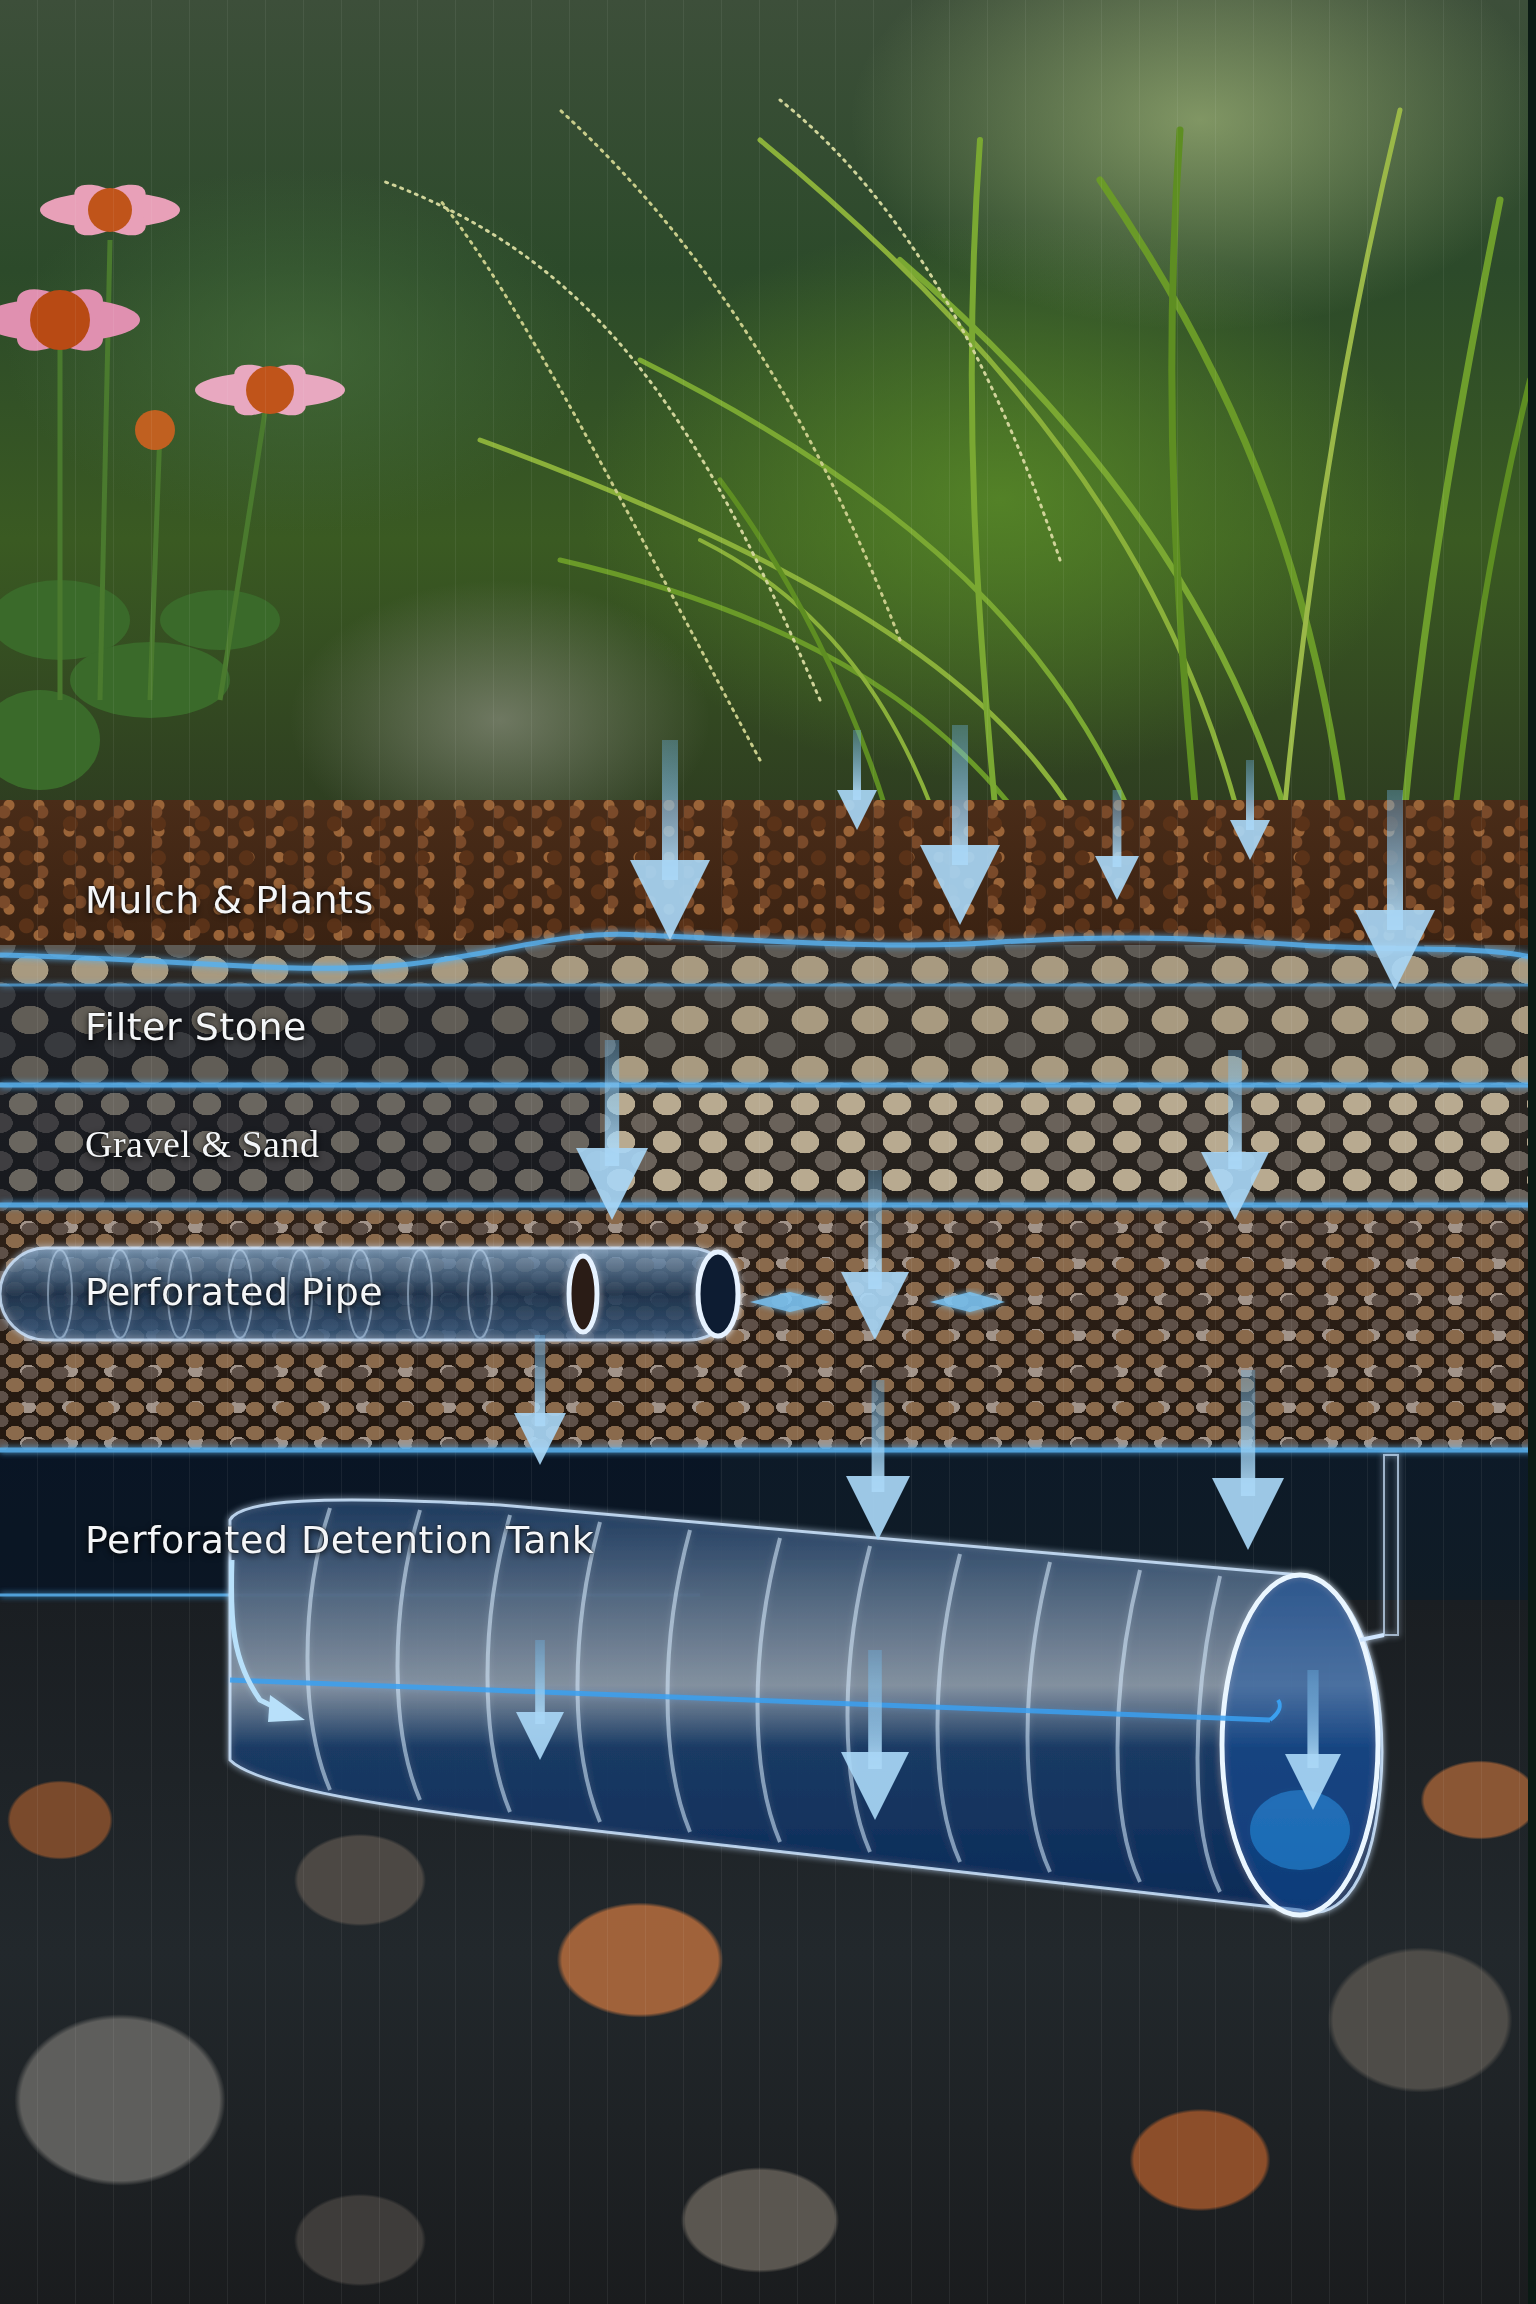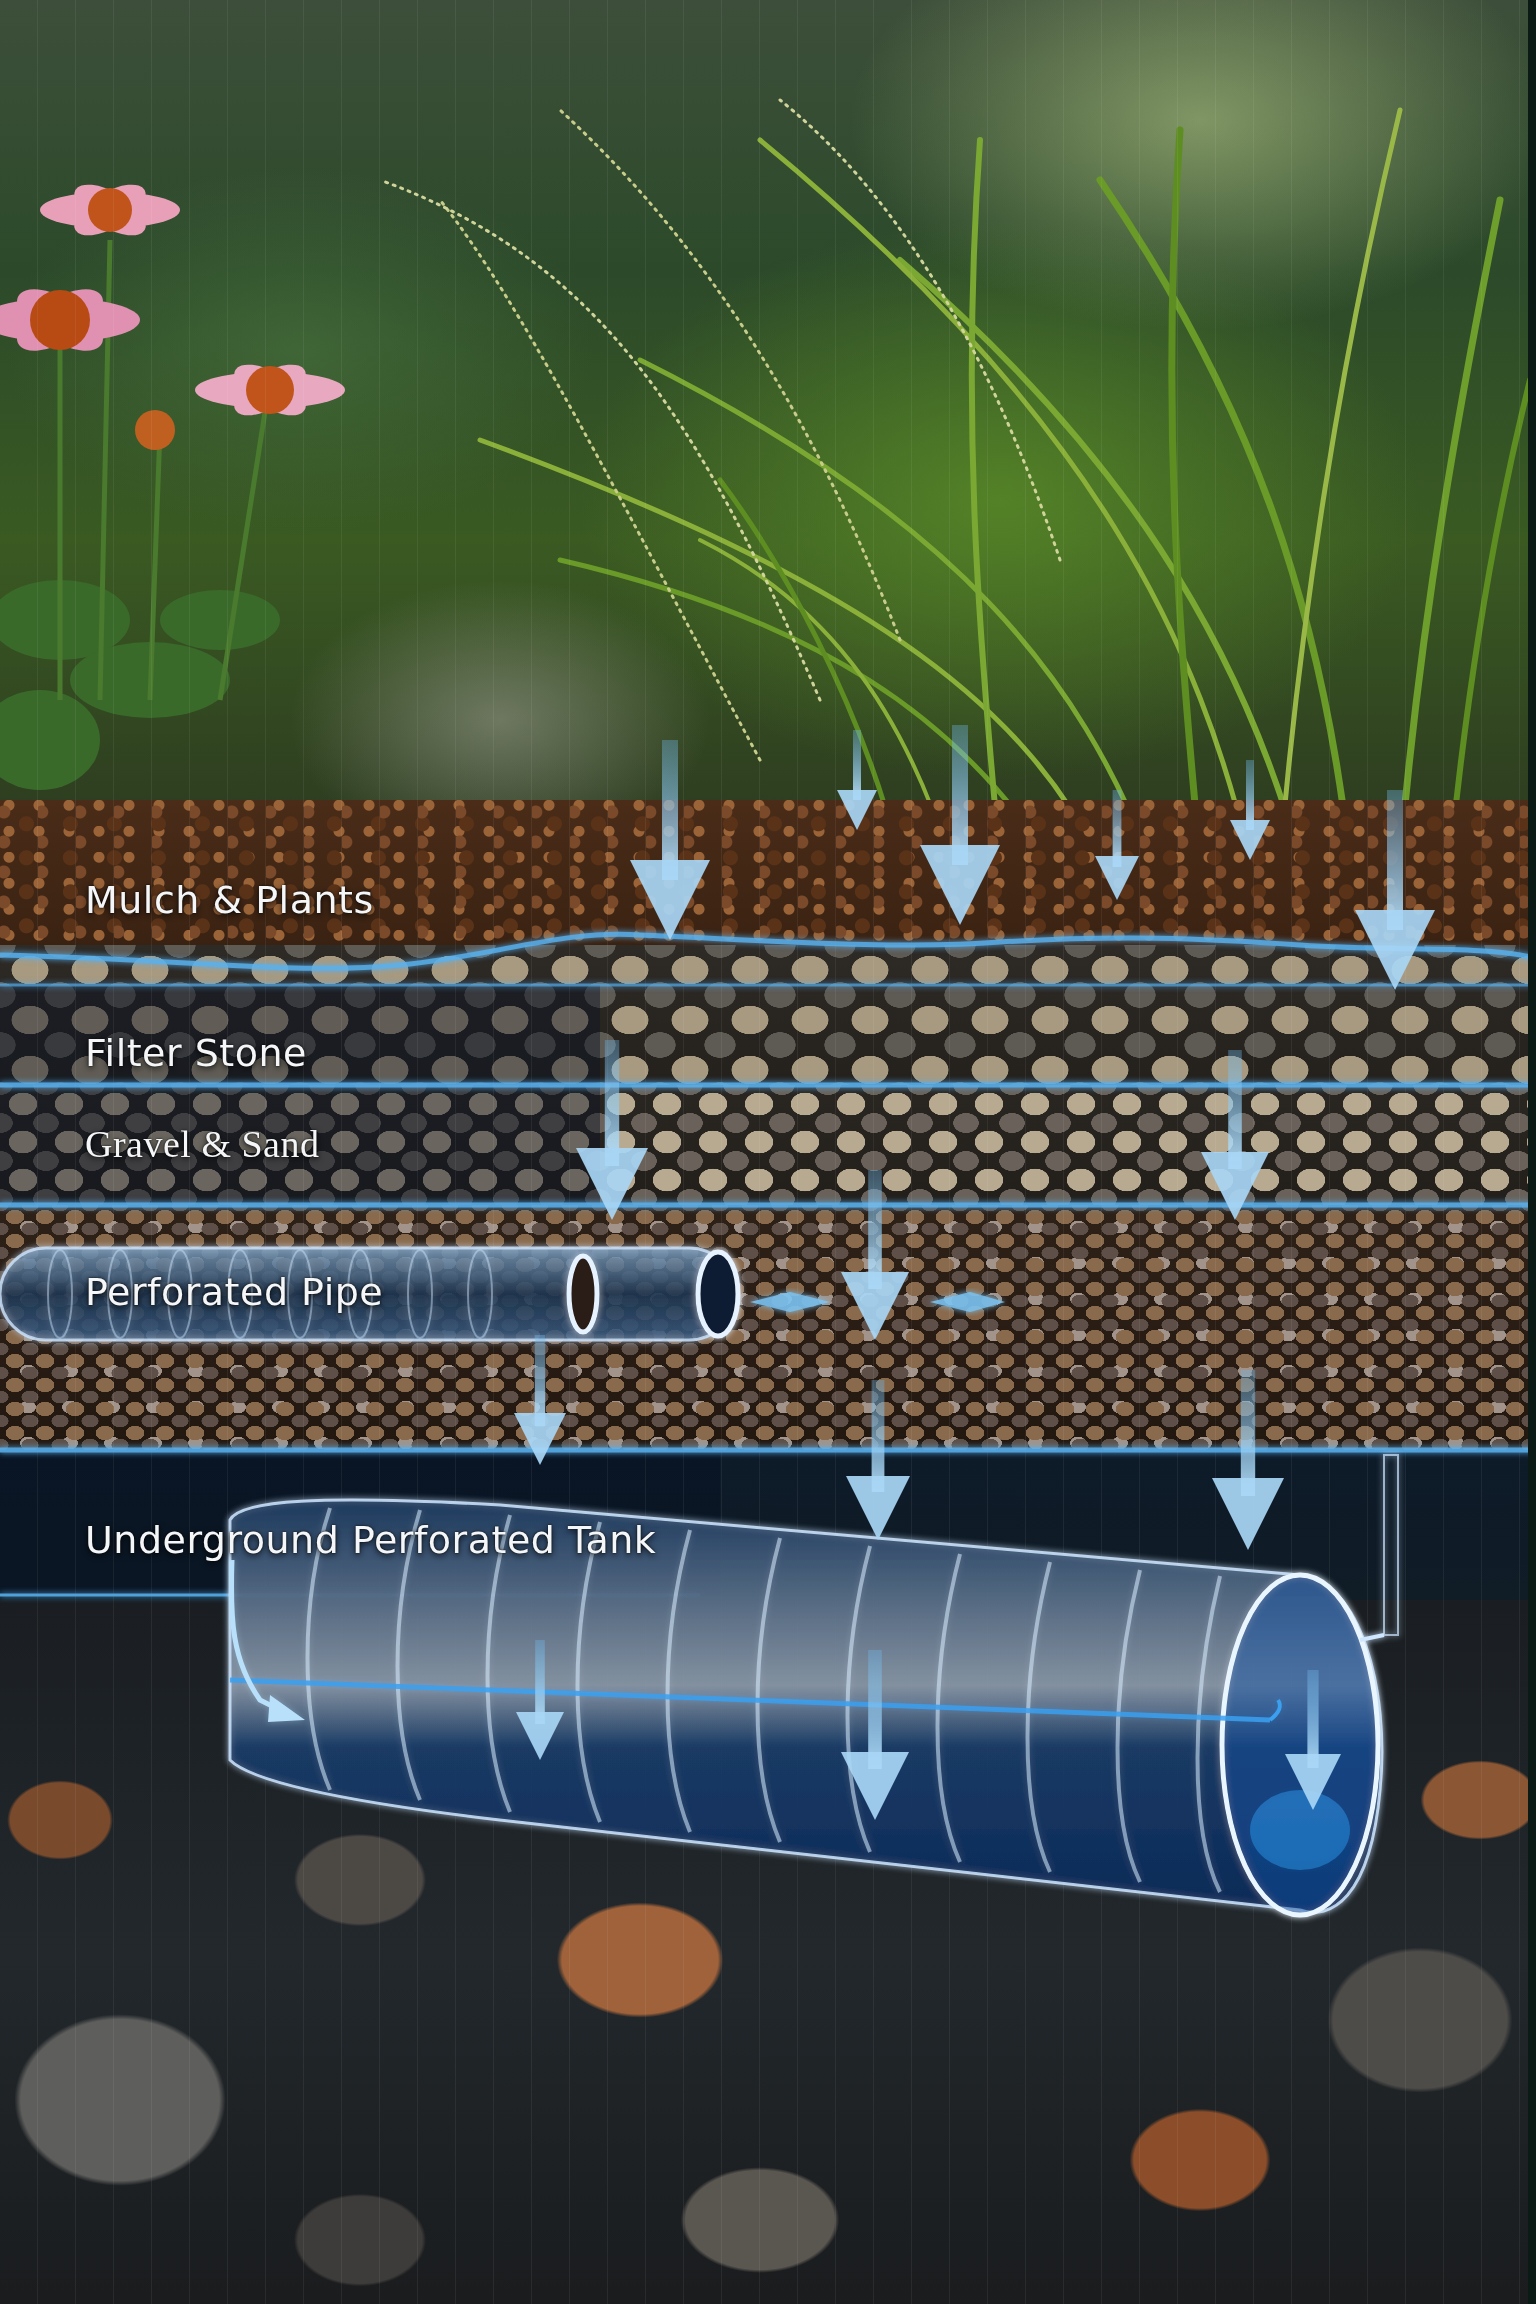--- a/index.html
+++ b/index.html
@@ -262,18 +262,18 @@
       <use href="#darrow" x="500" y="1335" width="80" height="130"></use>
       <use href="#darrow" x="838" y="1380" width="80" height="160"></use>
       <use href="#darrow" x="1208" y="1370" width="80" height="180"></use>
       <use href="#darrow" x="505" y="1640" width="70" height="120"></use>
       <use href="#darrow" x="835" y="1650" width="80" height="170"></use>
       <use href="#darrow" x="1278" y="1670" width="70" height="140"></use>
     </g>
   </svg>
 
   <div class="label" style="top:878px;">Mulch &amp; Plants</div>
-  <div class="label" style="top:1005px;margin-top:26px;">Filter Stone</div>
+  <div class="label" style="top:1005px;">Filter Stone</div>
   <div class="label" style="top:1122px;font-family:Liberation Serif, serif;">Gravel &amp; Sand</div>
   <div class="label" style="top:1270px;">Perforated Pipe</div>
-  <div class="label" style="top:1518px;">Underground Perforated Tank</div>
+  <div class="label" style="top:1518px;">Perforated Detention Tank</div>
 
 </div>
 
 </body></html>

